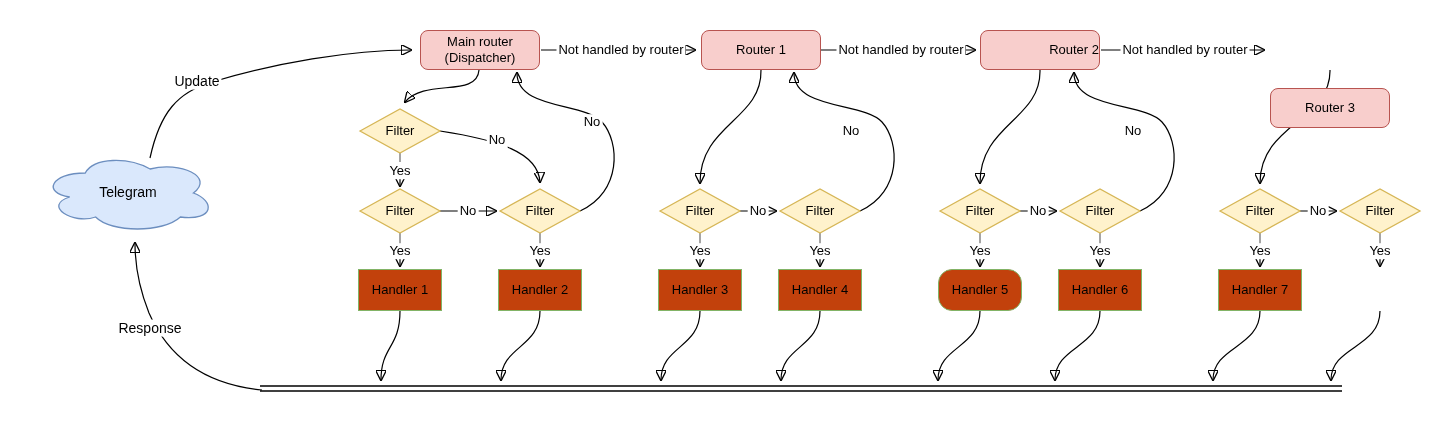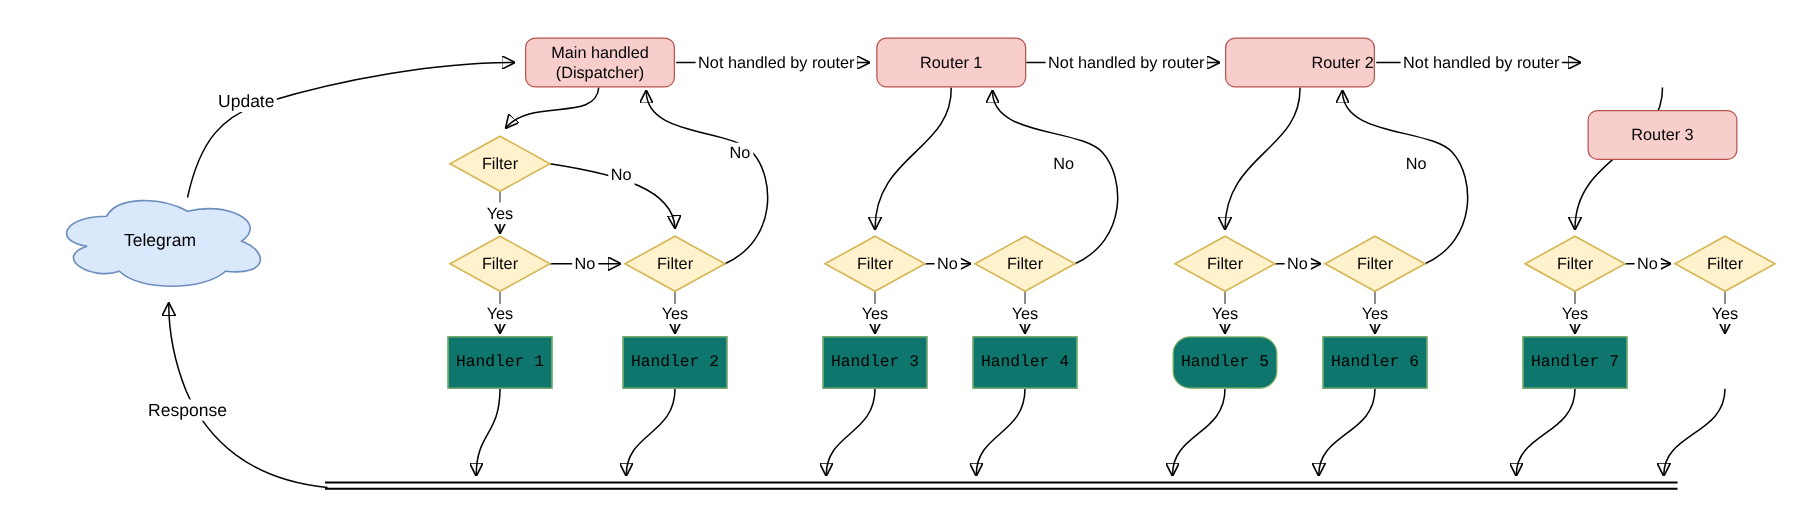--- a/index.html
+++ b/index.html
@@ -12,21 +12,21 @@
   svg.wires path.stub { stroke:#696969; }
   svg.wires path.bus { stroke-width:1.5px; }
   svg.wires polygon.diamond { fill:#fff2cc; stroke:#d6b656; stroke-width:1.3px; }
   svg.wires path.cloud { fill:#dae8fc; stroke:#6c8ebf; stroke-width:1.3px; }
   .node {
     position:absolute; box-sizing:border-box;
     display:flex; align-items:center; justify-content:center;
     text-align:center; font-size:13px; line-height:1.25;
   }
   .router { width:120px; height:40px; background:#f8cecc; border:1px solid #b85450; border-radius:8px; }
-  .handler { width:84px; height:42px; background:#0f766e; border:1px solid #82b366;font-family:Liberation Mono, monospace; }
+  .handler { width:84px; height:42px; background:#c2410c; border:1px solid #82b366; }
   .lbl {
     position:absolute; transform:translate(-50%,-50%);
     font-size:13px; white-space:nowrap; background:#ffffff;
     padding:0 2px; line-height:1.2;
   }
   .lbl.clear { background:transparent; padding:0; }
   .lbl.big { font-size:14px; }
 </style>
 </head>
 <body>
@@ -102,21 +102,21 @@
     <polygon class="diamond" points="660,211 700,189 740,211 700,233"></polygon>
     <polygon class="diamond" points="780,211 820,189 860,211 820,233"></polygon>
     <polygon class="diamond" points="940,211 980,189 1020,211 980,233"></polygon>
     <polygon class="diamond" points="1060,211 1100,189 1140,211 1100,233"></polygon>
     <polygon class="diamond" points="1220,211 1260,189 1300,211 1260,233"></polygon>
     <polygon class="diamond" points="1340,211 1380,189 1420,211 1380,233"></polygon>
   </svg>
 
   <div class="node router" style="left:420px;top:30px;">
     <div>
-      <span>Main handled</span><br>
+      <span>Main router</span><br>
       <span>(Dispatcher)</span>
     </div>
   </div>
   <div class="node router" style="left:701px;top:30px;">
     <span>Router 1</span>
   </div>
   <div class="node router" style="left:980px;top:30px;justify-content:flex-end;">
     <span>Router 2</span>
   </div>
   <div class="node router" style="left:1270px;top:46px;margin-top:42px;">

